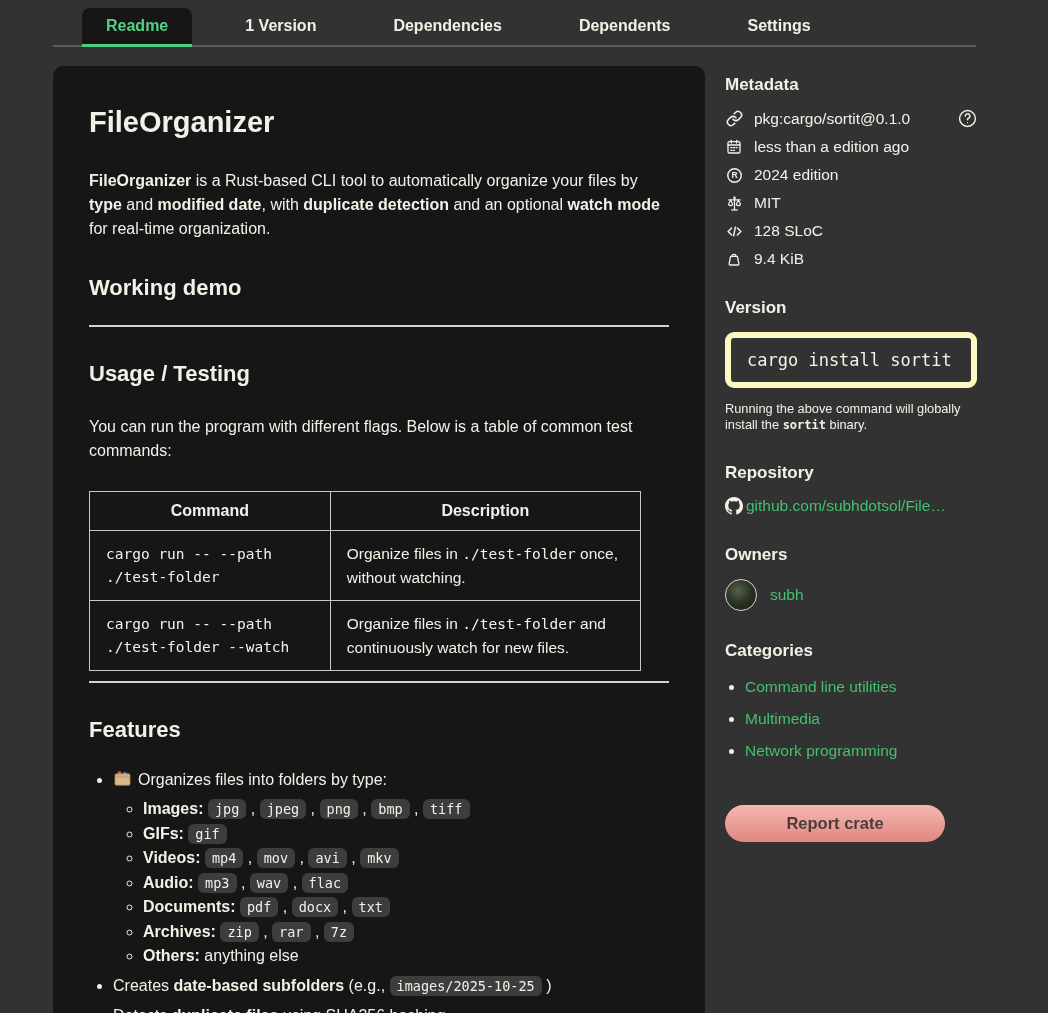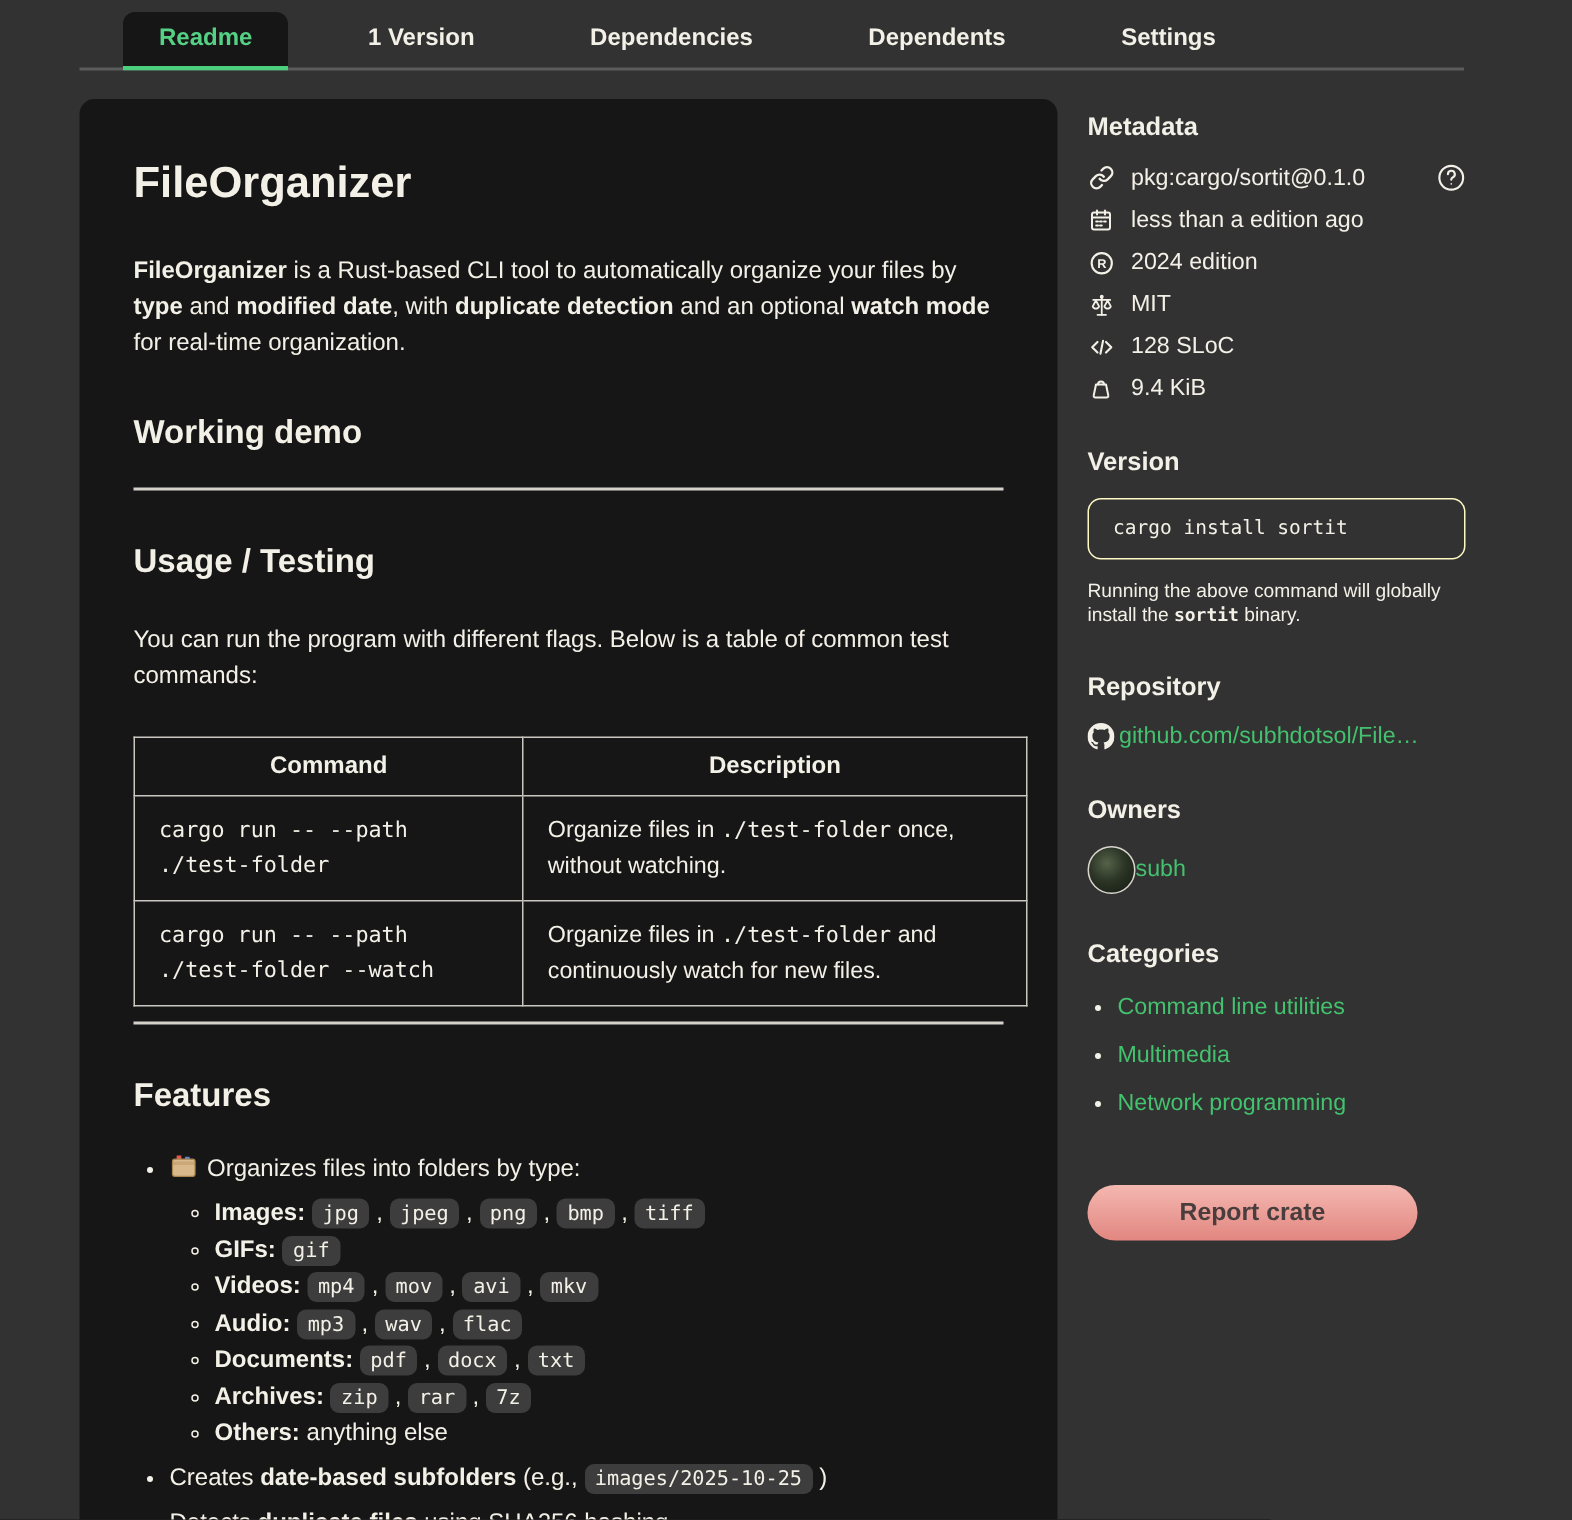--- a/index.html
+++ b/index.html
@@ -30,21 +30,21 @@
   .readme-card {
     width:652px; background:#171616; border-radius:10px;
     padding:30px 36px 60px;
   }
   .readme-card h1 { font-size:29px; margin:10px 0 30px; font-weight:700; }
   .readme-card p { font-size:16px; line-height:24px; margin:0 0 28px; }
   .readme-card h2 { font-size:22px; font-weight:700; margin:34px 0 0; }
   .readme-card hr { border:none; border-top:2px solid #d4d2ca; margin:24px 0 26px; }
   .usage-p { margin-top:28px !important; }
   
-  table { border-collapse:collapse; width:596px; margin:19px 0 0; }
+  table { border-collapse:collapse; width:552px; margin:19px 0 0; }
   th, td { border:1px solid #c9c7bf; vertical-align:middle; }
   th { text-align:center; font-weight:700; font-size:16px; padding:10px 12px; }
   td { text-align:left; font-size:15.5px; line-height:23px; padding:11px 16px; }
   td.cmd { font-family:"DejaVu Sans Mono", monospace; font-size:14.5px; }
   .code-inline { font-family:"DejaVu Sans Mono", monospace; font-size:14.5px; }
   .hr-after-table { margin-top:10px !important; margin-bottom:14px !important; }
   
   ul.features { list-style:disc; padding-left:24px; margin:24px 0 0; font-size:16px; }
   ul.features > li { margin:4px 0; line-height:25px; }
   ul.sub { list-style:circle; padding-left:30px; margin:2px 0 2px; }
@@ -56,30 +56,30 @@
   }
   .emoji-icon { display:inline-block; vertical-align:-3px; margin-right:6px; }
   
   .sidebar { width:252px; font-size:15.5px; padding-top:9px; }
   .sidebar h3 { font-size:17px; font-weight:700; margin:0 0 14px; }
   .sb-gap { margin-top:30px !important; }
   .meta-row { display:flex; align-items:center; gap:11px; margin:0 0 10px; line-height:18px; }
   .icon { display:inline-flex; align-items:center; justify-content:center; width:18px; color:#f3f1e7; flex:0 0 18px; }
   .help-btn { margin-left:auto; color:#f3f1e7; background:none; border:none; padding:0; cursor:pointer; display:inline-flex; }
   .install-box {
-    border:1px solid #fef9c3; border-radius:9px; padding:12px 16px;
-    font-family:"DejaVu Sans Mono", monospace; font-size:13px;
+    border:6px solid #fef9c3; border-radius:9px; padding:12px 16px;
+    font-family:"DejaVu Sans Mono", monospace; font-size:17px;
     margin:6px 0 13px; cursor:pointer;
   }
   .install-note { font-size:12.8px; line-height:16px; margin:0; }
   .install-note .code-inline { font-size:12px; font-weight:700; }
   .repo-row { display:flex; align-items:center; gap:3px; }
   a.green { color:#43c16e; text-decoration:none; cursor:pointer; }
   .repo-link { white-space:nowrap; overflow:hidden; text-overflow:ellipsis; max-width:220px; font-size:15.5px; }
-  .owner-row { display:flex; align-items:center; margin:4px 0; }
+  .owner-row { display:flex; align-items:center; gap:13px; margin:4px 0; }
   .avatar {
     width:32px; height:32px; border-radius:50%;
     border:1px solid #d8d6ce;
     background:radial-gradient(circle at 40% 35%, #56634a 0%, #2c3526 45%, #12160f 100%);
   }
   ul.cat-list { list-style:disc; padding-left:20px; margin:0; }
   ul.cat-list li { margin:0 0 8px; line-height:24px; }
   .report-btn {
     display:block; width:220px; height:37px; margin-top:42px;
     border:none; border-radius:19px; cursor:pointer;

